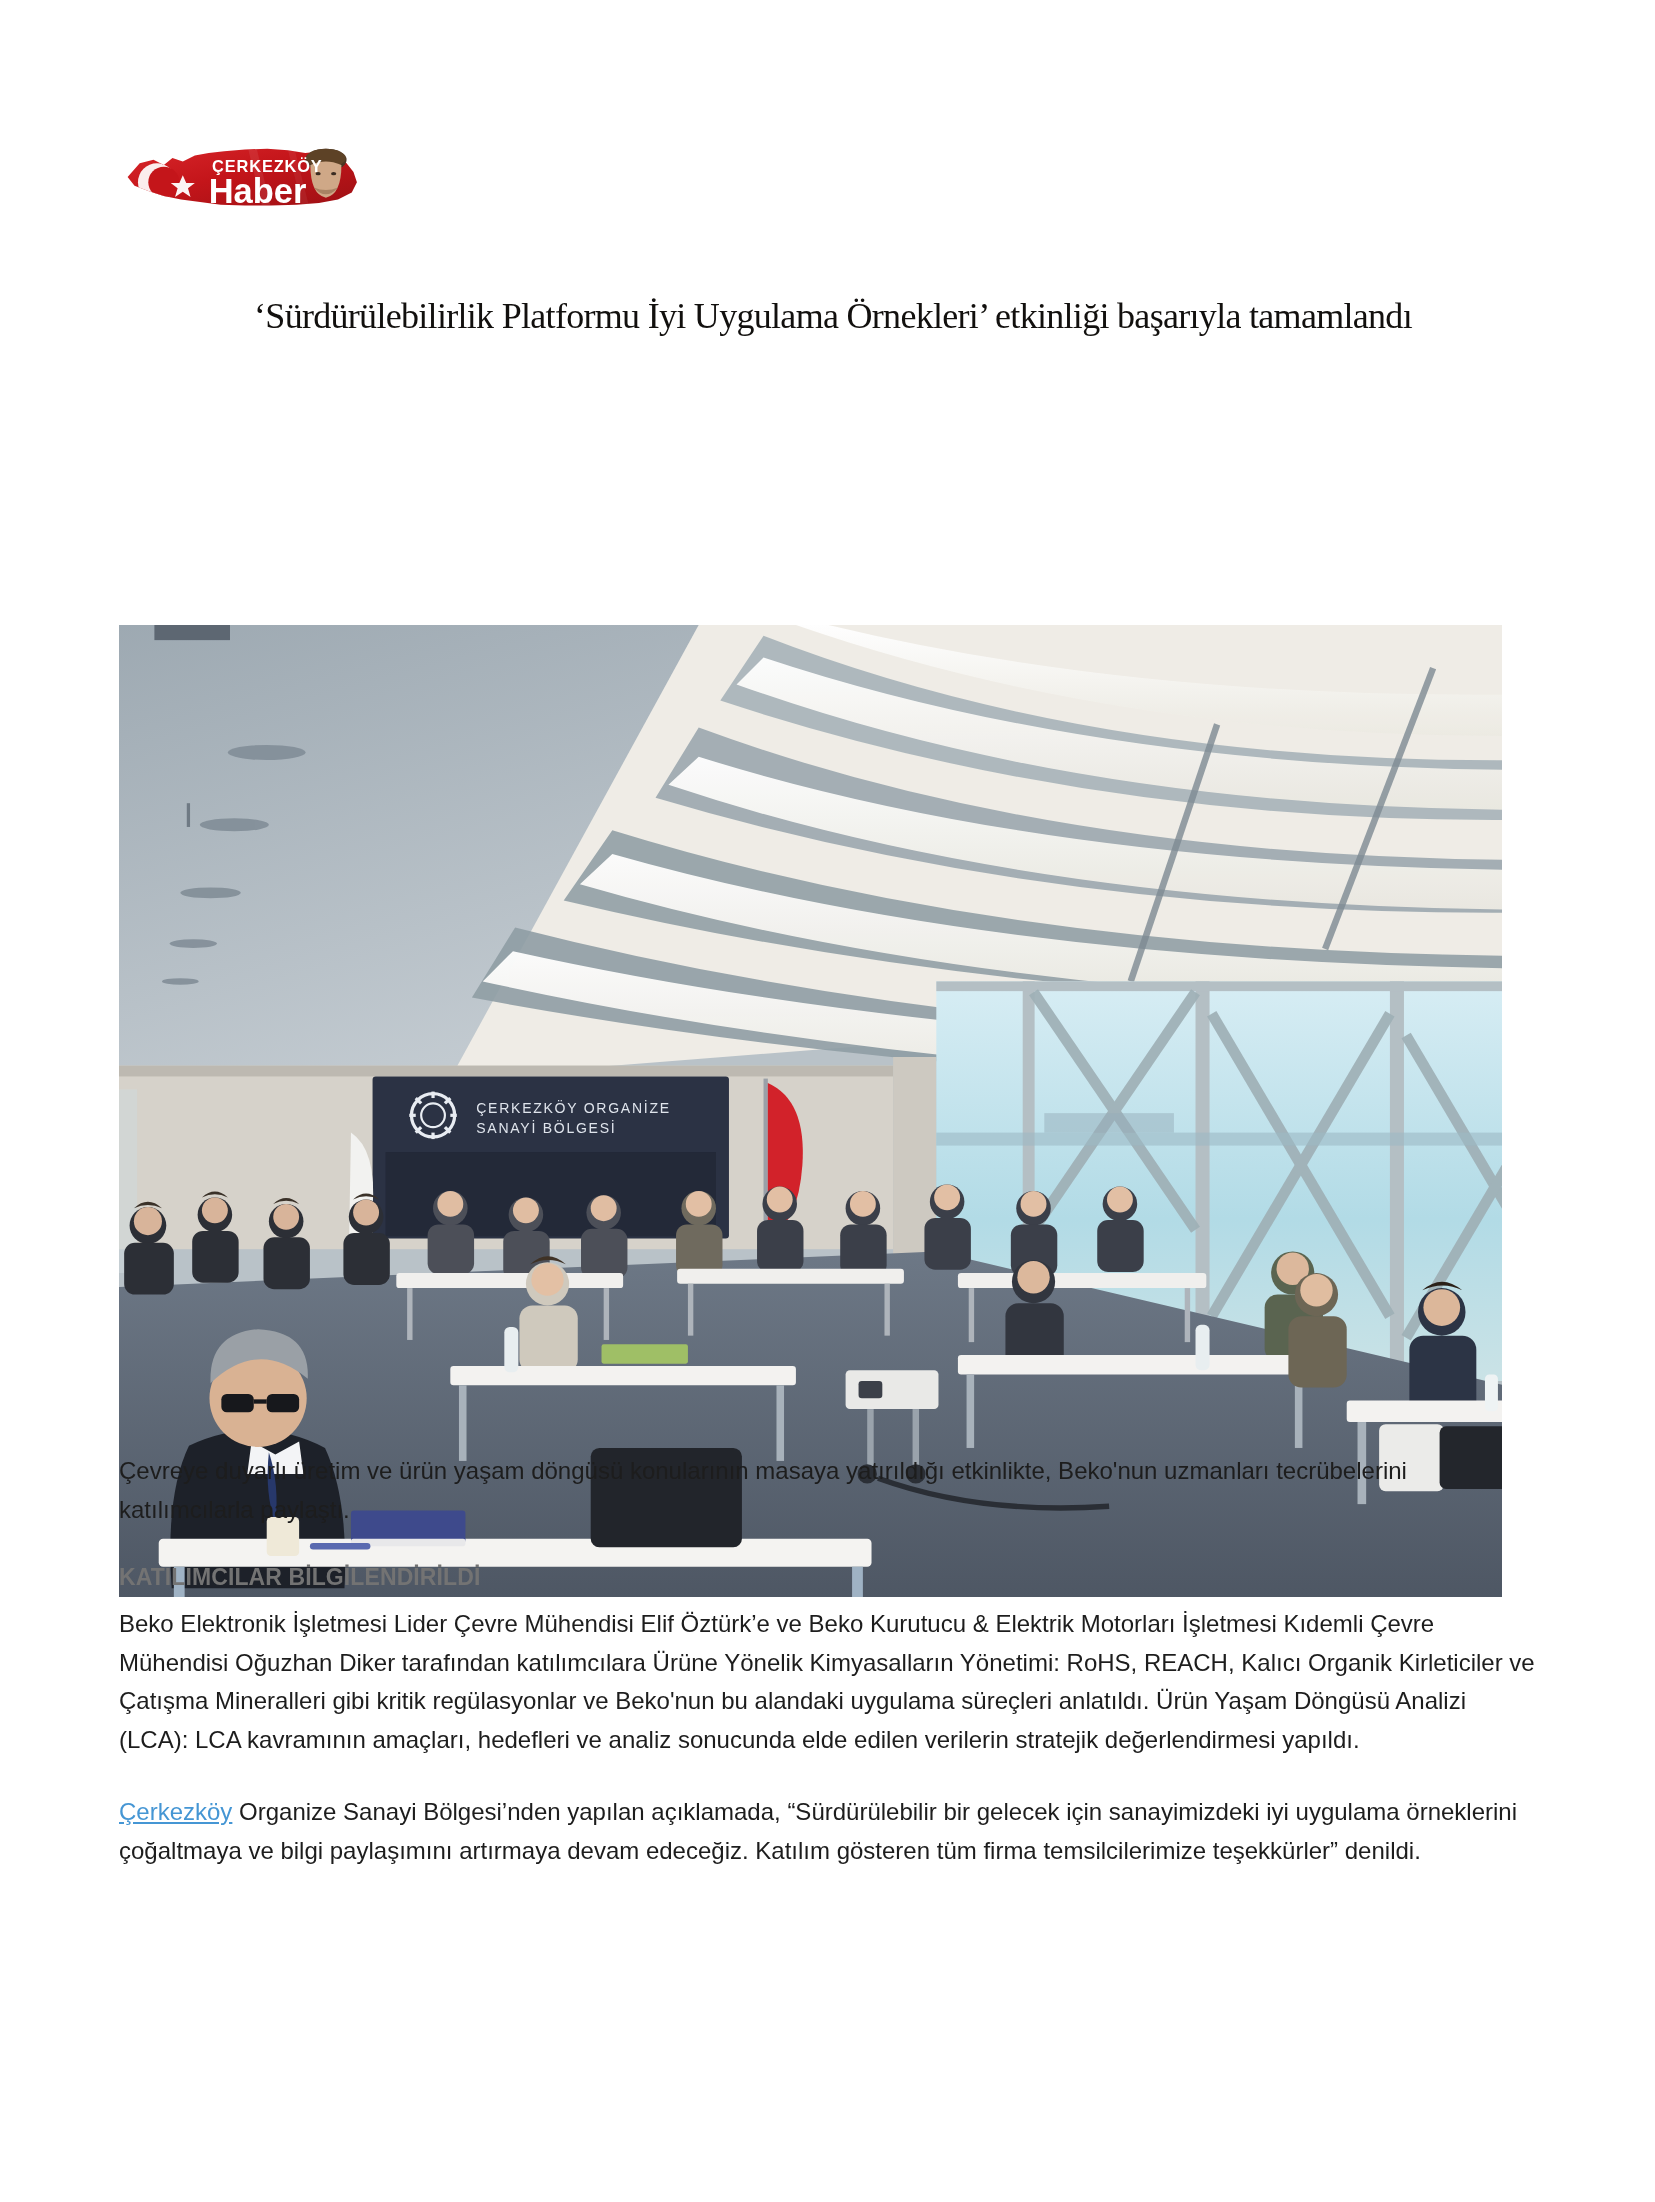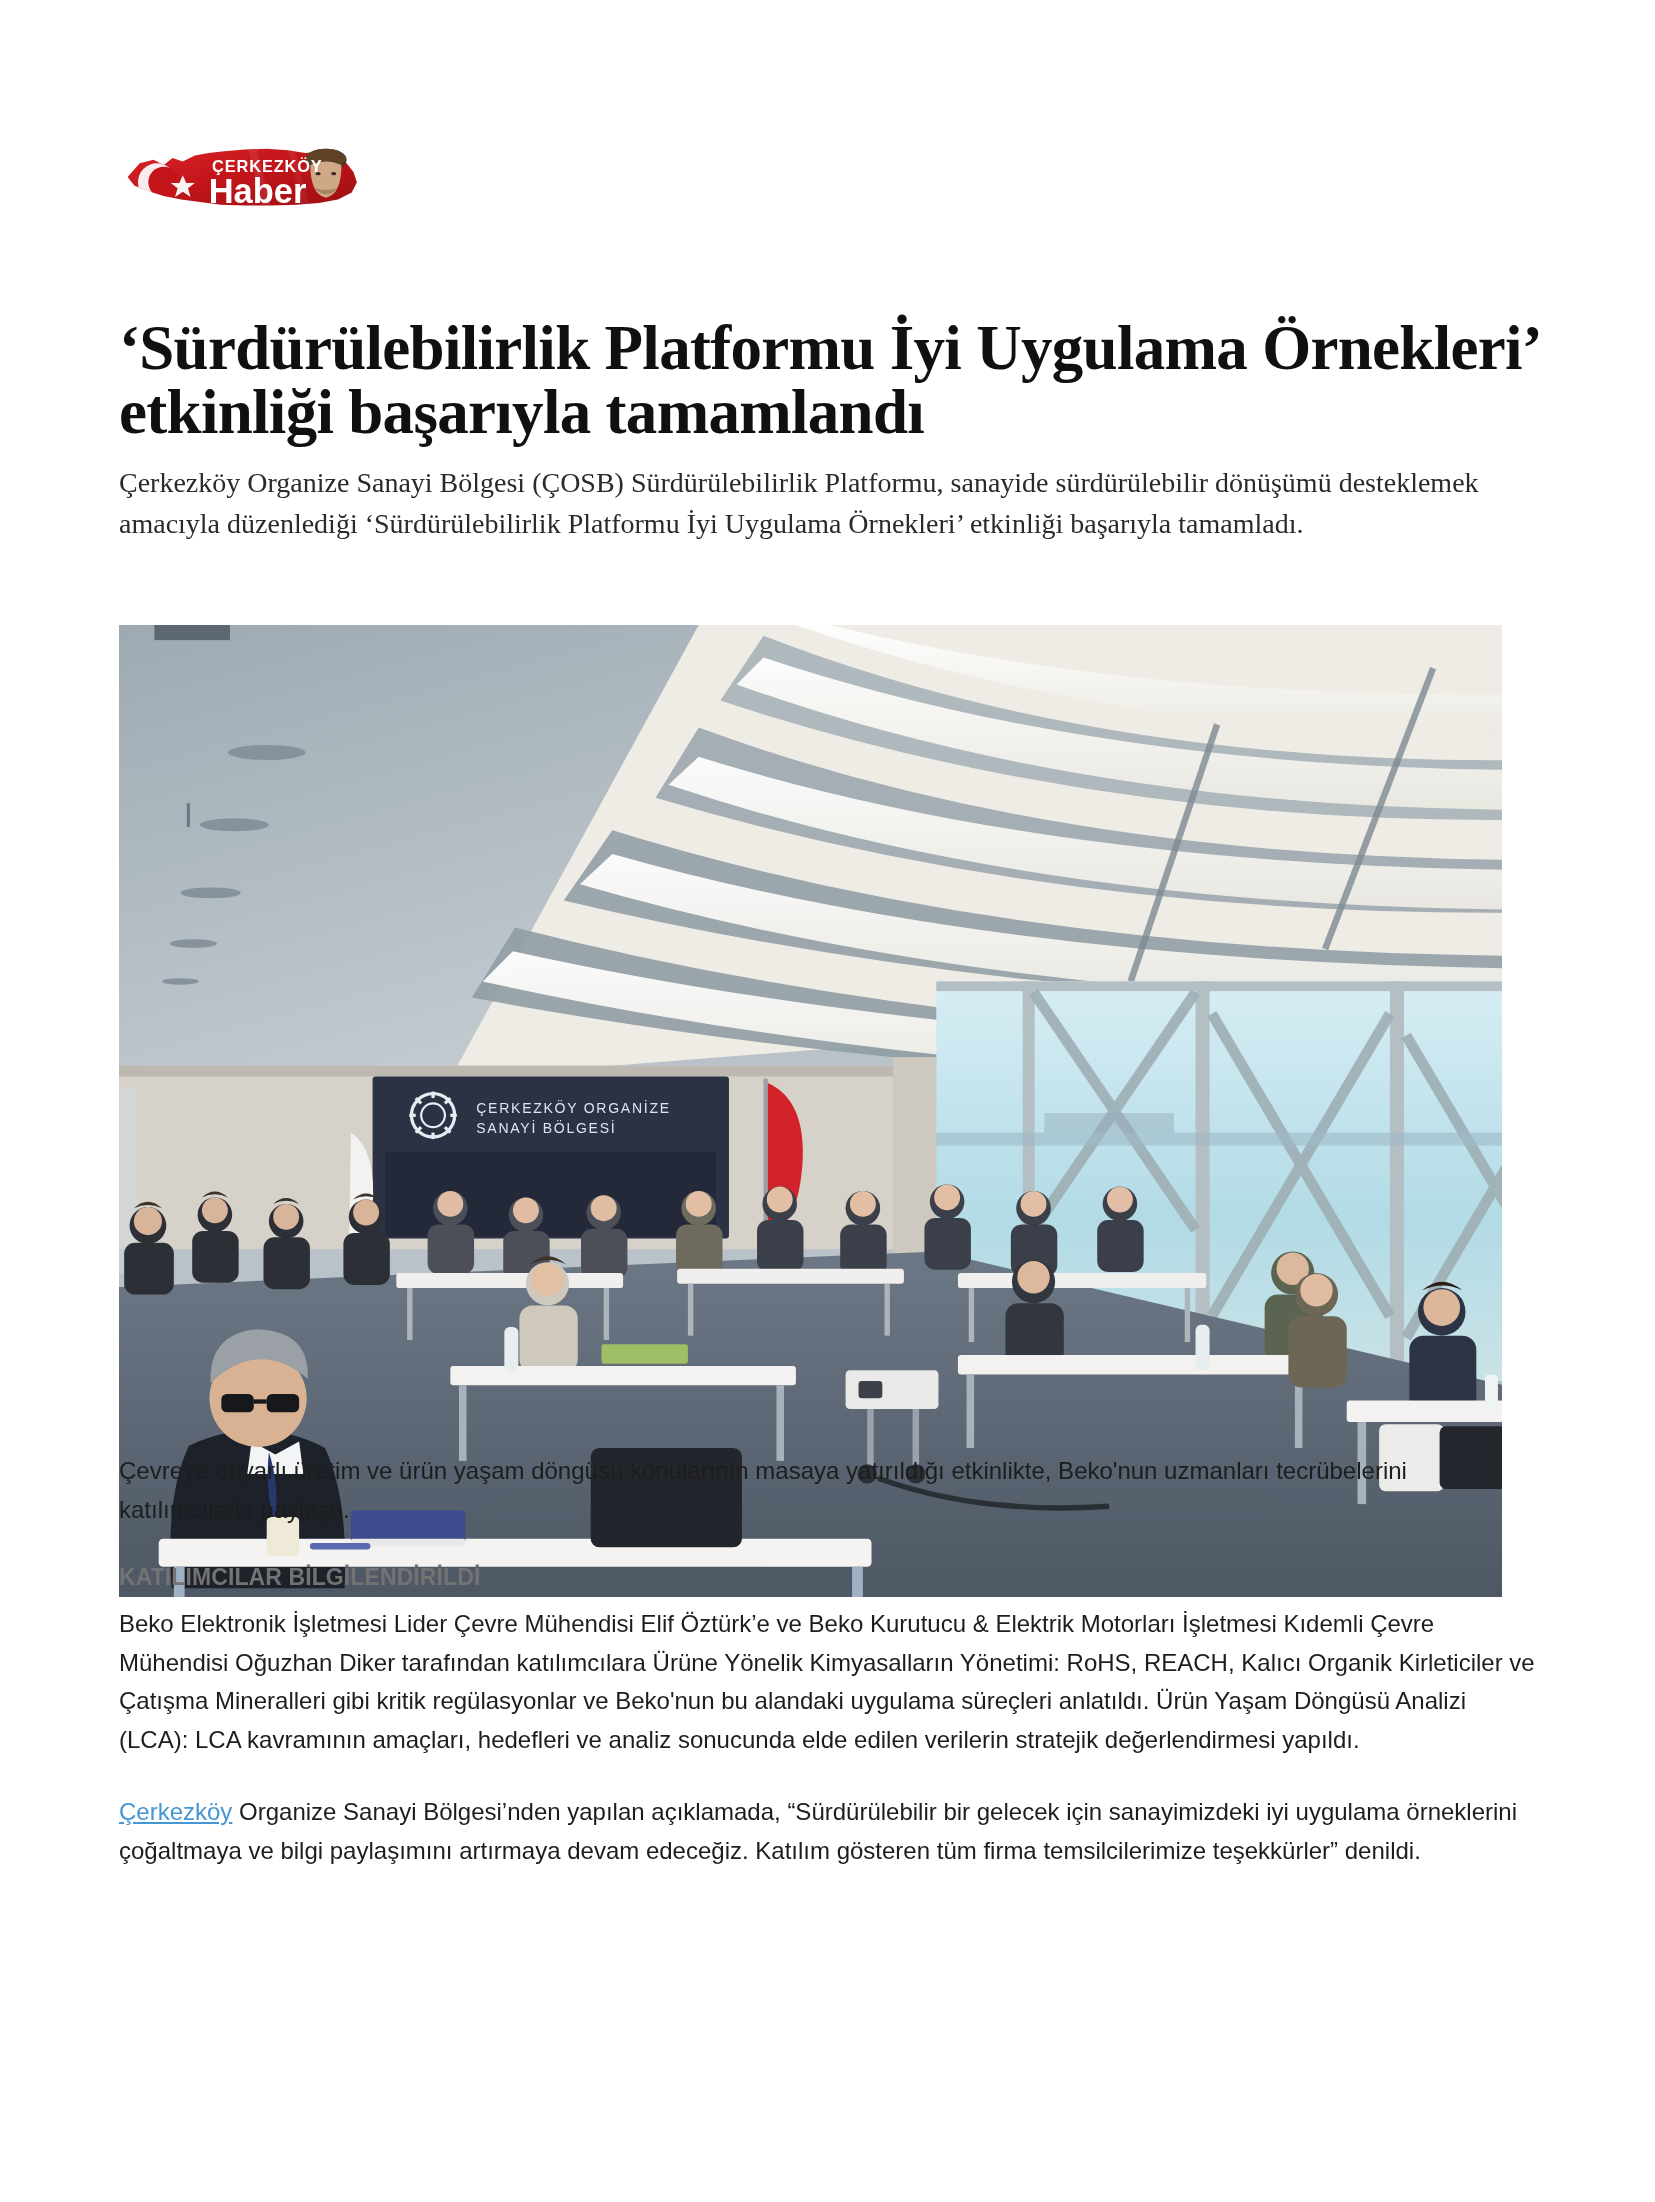--- a/index.html
+++ b/index.html
@@ -14,25 +14,26 @@
   .page { position:relative; width:1655px; height:2203px; background:#fff; }
 
   
   .logo-wrap { position:absolute; left:119px; top:127px; width:250px; height:95px; }
   .logo-svg { display:block; width:250px; height:95px; }
 
   
   .headline {
     position:absolute; left:119px; top:274px; width:1428px;
     font-family:"Liberation Serif", serif;
-    font-weight:700;
-    font-size:63px;
+    font-weight:400;
+    font-size:36px;
     line-height:1.02;
     letter-spacing:-0.7px;
     color:#12100e;
+    text-align:center;
   }
 
   
   .lead {
     position:absolute; left:119px; top:434px; width:1411px;
     font-family:"Liberation Serif", serif;
     font-weight:400;
     font-size:28px;
     line-height:1.47;
     color:#2b2a28;
@@ -107,21 +108,20 @@
       </g>
 
       <text x="108" y="52" font-family="Liberation Sans, sans-serif" font-size="19" font-weight="700" fill="#ffffff" letter-spacing="1">ÇERKEZKÖY</text>
 
       <text x="104" y="88" font-family="Liberation Sans, sans-serif" font-size="40" font-weight="700" fill="#ffffff">Haber</text>
     </svg>
   </div>
 
   <h1 class="headline">‘Sürdürülebilirlik Platformu İyi Uygulama Örnekleri’ etkinliği başarıyla tamamlandı</h1>
 
-  <p class="lead">Çerkezköy Organize Sanayi Bölgesi (ÇOSB) Sürdürülebilirlik Platformu, sanayide sürdürülebilir dönüşümü desteklemek amacıyla düzenlediği ‘Sürdürülebilirlik Platformu İyi Uygulama Örnekleri’ etkinliği başarıyla tamamladı.</p>
 
   <figure class="photo" style="margin:0;">
     <svg viewBox="0 0 1607 900" preserveAspectRatio="xMidYMid slice">
       <defs>
         <linearGradient id="ceil" x1="0" y1="0" x2="0.4" y2="1">
           <stop offset="0%" stop-color="#9aa6af"></stop>
             <stop offset="100%" stop-color="#c3cbd1"></stop>
         </linearGradient>
         <linearGradient id="sky" x1="0" y1="0" x2="0" y2="1">
           <stop offset="0%" stop-color="#d7edf4"></stop>

